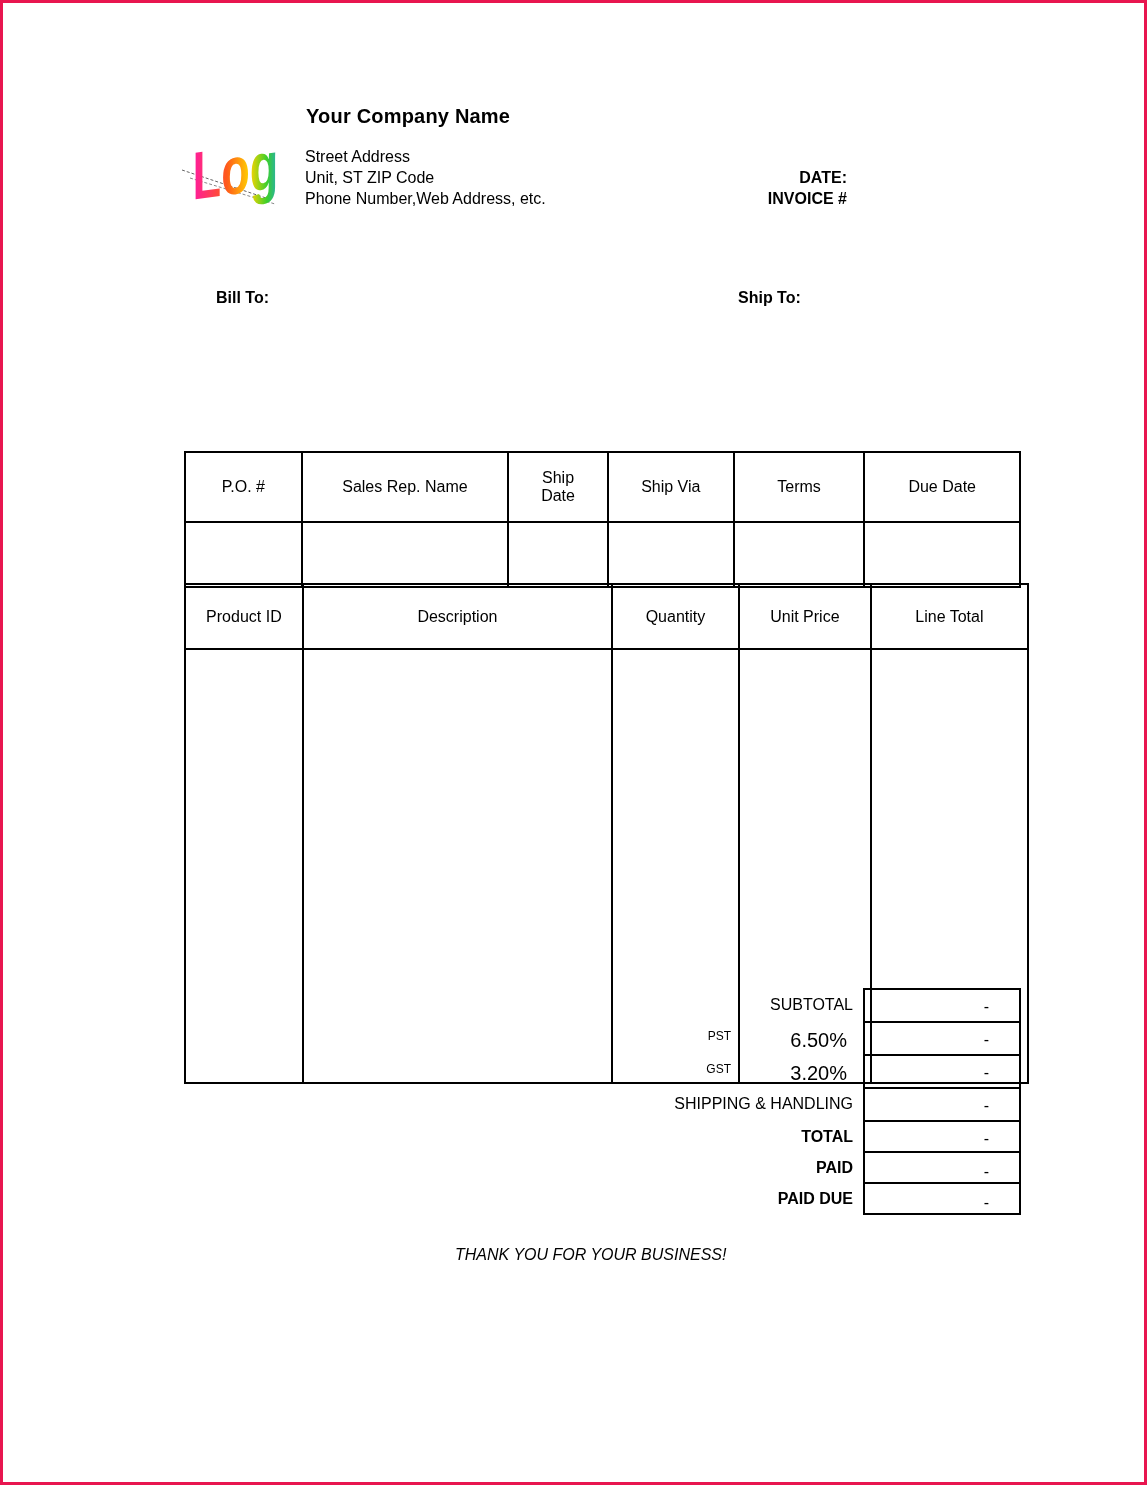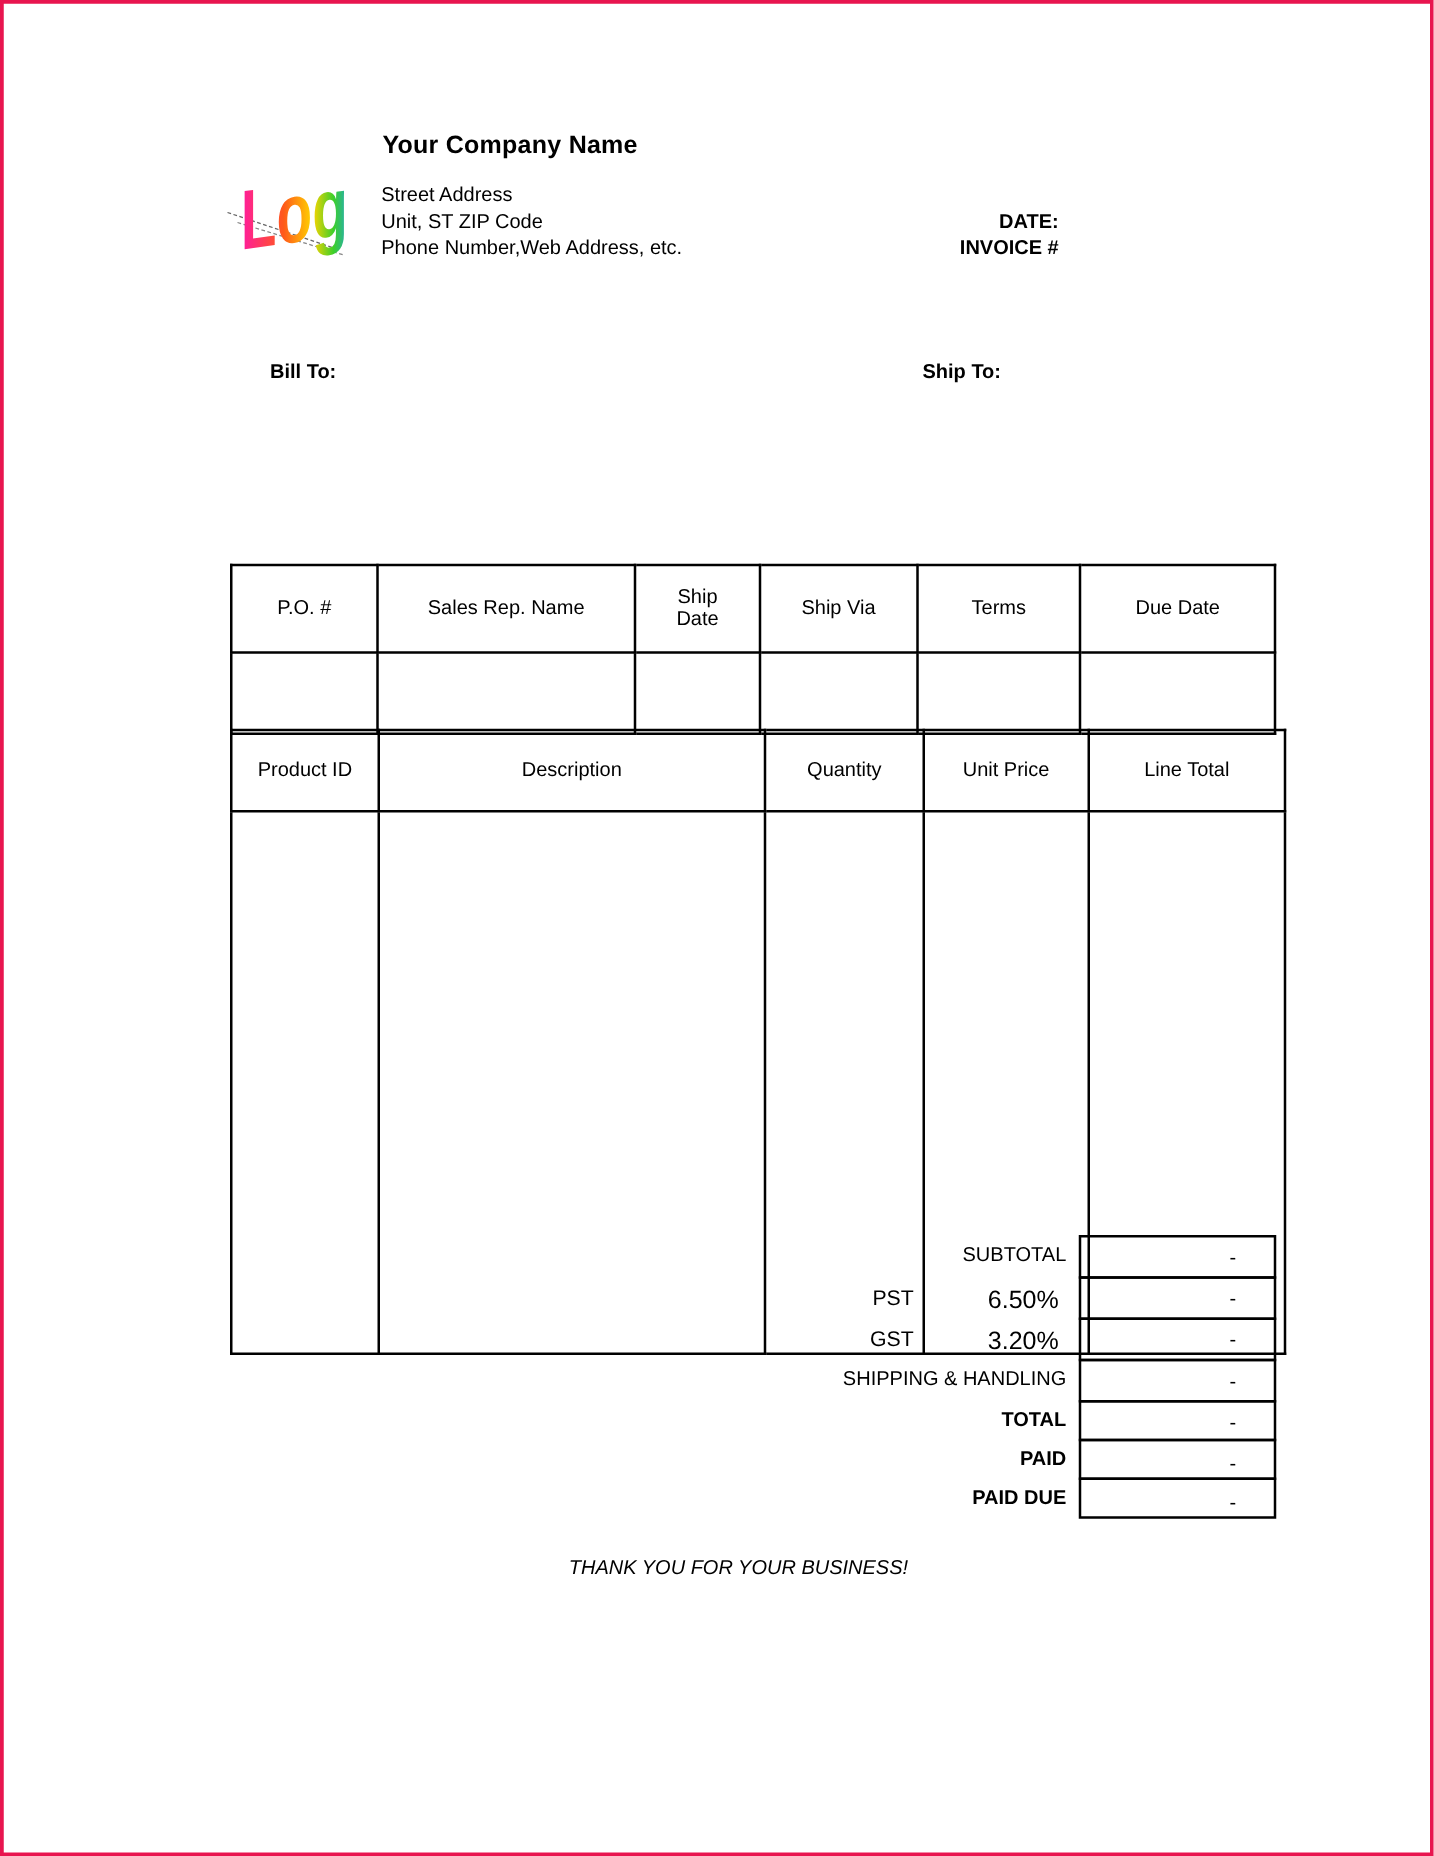--- a/index.html
+++ b/index.html
@@ -15,21 +15,21 @@
   table.grid td, table.grid th { border: 2px solid #000; padding: 16px; font-size: 16px; font-weight: normal; text-align: center; }
   table.grid th { height: 31px; }
   .info-table { left: 184px; top: 451px; width: 837px; }
   .info-table td { height: 31px; }
   .items-table { left: 184px; top: 583px; width: 845px; }
   .items-table td { height: 400px; }
   .totals { position: absolute; left: 640px; top: 988px; width: 381px; }
   .trow { position: relative; height: 33px; }
   .tlabel { position: absolute; right: 168px; top: 8px; font-size: 16px; text-align: left; }
   .tlabel.bold { font-weight: bold; }
-  .tname { position: absolute; right: 290px; top: 8px; font-size: 17px; }
+  .tname { position: absolute; right: 290px; top: 8px; font-size: 12px; }
   .trate { position: absolute; right: 174px; top: 8px; font-size: 20px; }
   .tbox { position: absolute; right: 0; top: 0; width: 154px; height: 31px; border: 2px solid #000; box-sizing: content-box; }
   .tbox span { position: absolute; right: 30px; top: 8px; font-size: 16px; }
   .thanks { left: 455px; top: 1246px; font-size: 16px; font-style: italic; text-align: center; }
 </style>
 </head>
 <body>
 
 <div class="page-border"></div>
 

